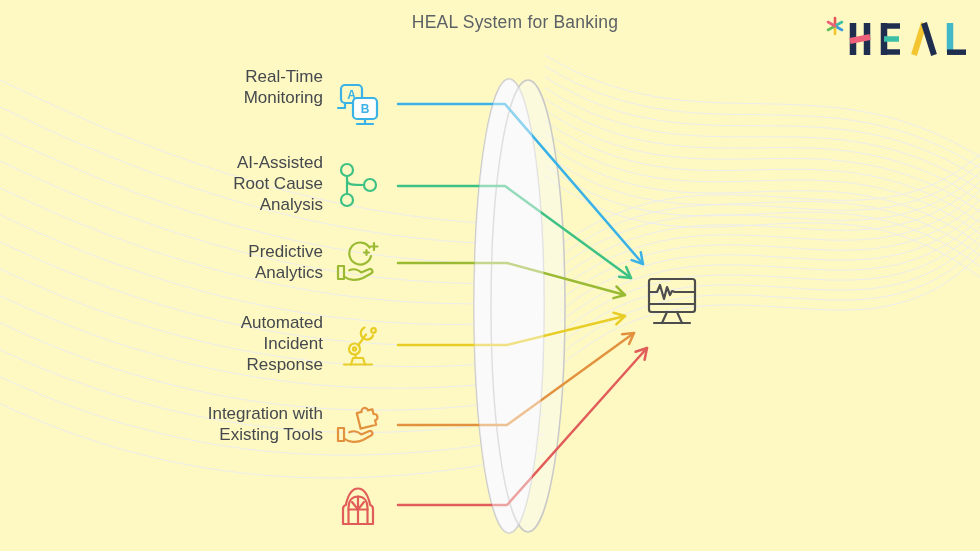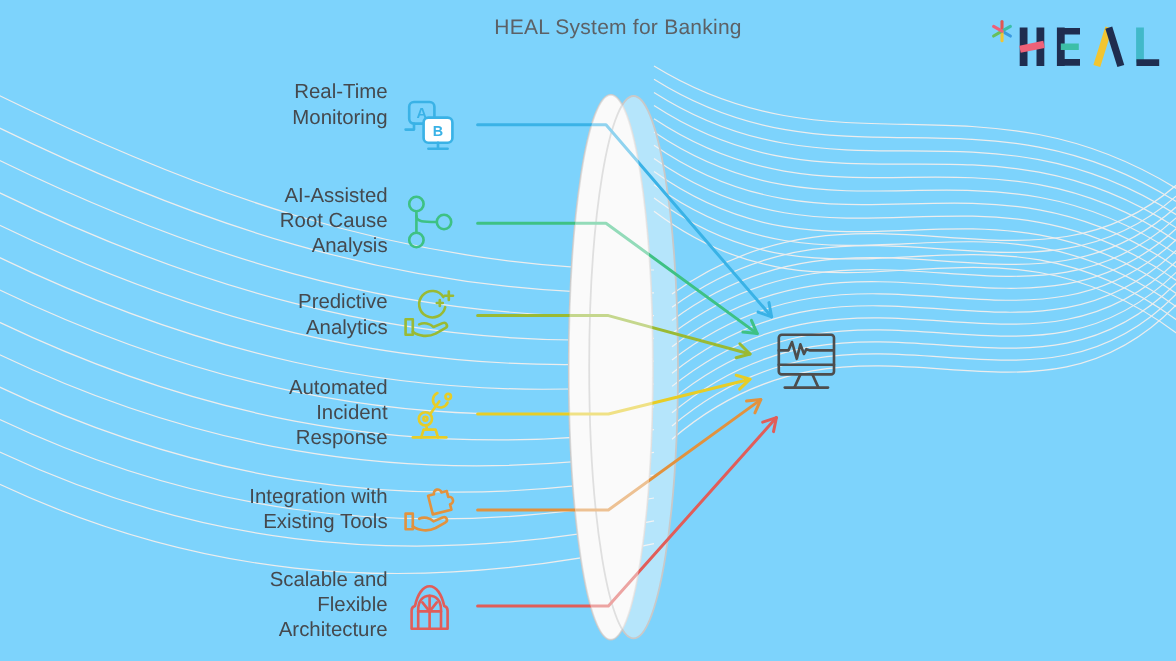--- a/index.html
+++ b/index.html
@@ -1,17 +1,17 @@
 <!DOCTYPE html>
 <html><head>
 <meta charset="utf-8">
 <style>
   html,body{margin:0;padding:0;background:#ffffff;}
   body{width:980px;height:551px;overflow:hidden;font-family:"Liberation Sans",sans-serif;}
-  #canvas{position:relative;width:980px;height:551px;background:#7dd3fc;}
+  #canvas{position:relative;width:980px;height:551px;background:#fef9c3;}
   #diagram-svg{position:absolute;left:0;top:0;}
   .title{position:absolute;top:12px;left:375px;width:280px;text-align:center;
          font-size:17.5px;color:#5c6166;letter-spacing:.2px;}
   .item-label{position:absolute;right:657px;text-align:right;font-size:17px;
               line-height:21px;color:#45494e;}
   .lbl1{top:66px;width:110px;}
   .lbl2{top:152px;width:112px;}
   .lbl3{top:241px;width:104px;}
   .lbl4{top:312px;width:112px;}
   .lbl5{top:403px;width:150px;}
@@ -109,21 +109,20 @@
     </g>
   </svg>
 
   <div class="title">HEAL System for Banking</div>
 
   <div class="item-label lbl1">Real-Time Monitoring</div>
   <div class="item-label lbl2">AI-Assisted Root Cause Analysis</div>
   <div class="item-label lbl3">Predictive Analytics</div>
   <div class="item-label lbl5">Integration with Existing Tools</div>
   <div class="item-label lbl4">Automated Incident Response</div>
-  <div class="item-label lbl6">Scalable and Flexible Architecture</div>
 
   <svg class="item-icon ic1" viewBox="0 0 48 48">
     <g class="icon-g" stroke="#3ab2e6">
       <rect x="7" y="3" width="21" height="18" rx="4"></rect>
       <polyline points="11,21 11,26 4,26"></polyline>
       <rect x="19" y="16" width="24" height="21" rx="4" fill="#ffffff"></rect>
       <line x1="31" y1="37" x2="31" y2="42"></line>
       <line x1="23" y1="42" x2="39" y2="42"></line>
     </g>
     <text x="17.5" y="16.5" font-size="12" font-weight="600" text-anchor="middle" fill="#3ab2e6">A</text>

